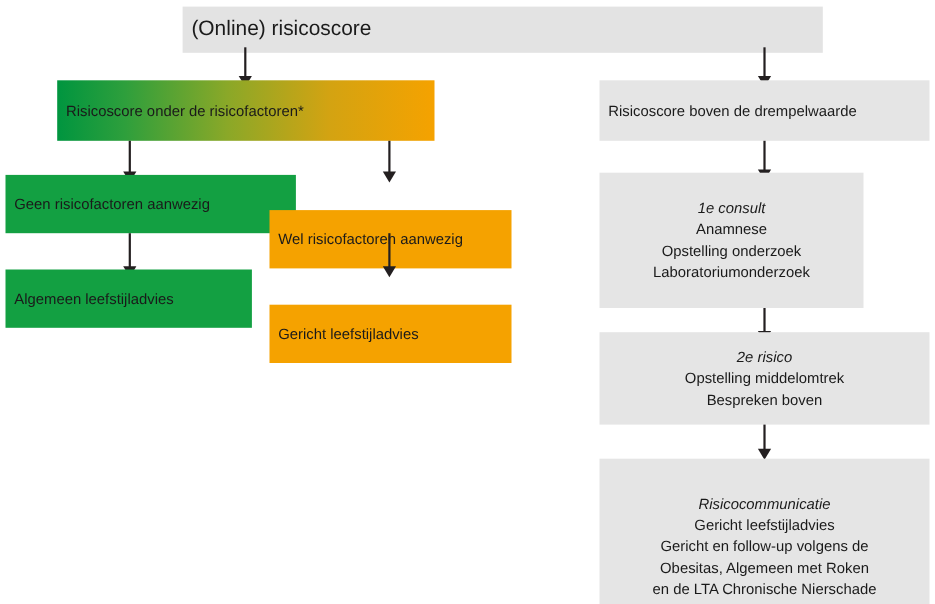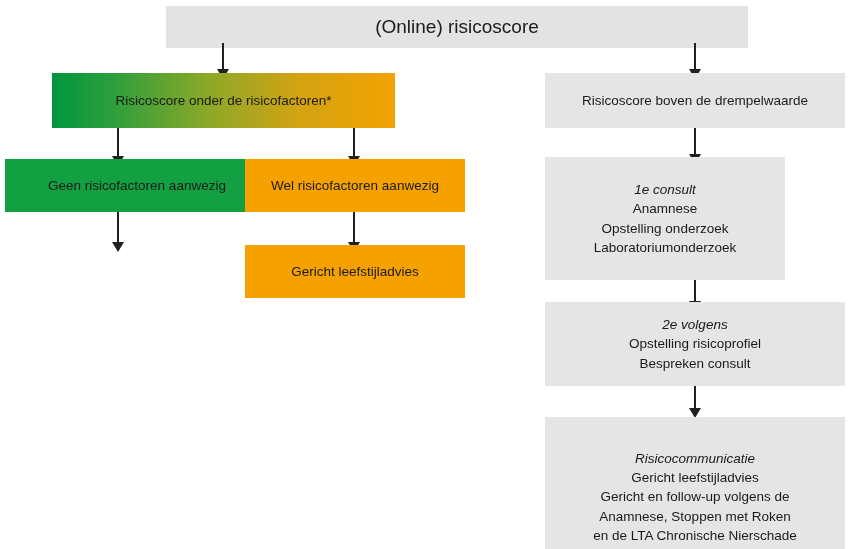--- a/index.html
+++ b/index.html
@@ -15,37 +15,37 @@
     width: 850px;
     height: 549px;
     background: #ffffff;
     overflow: hidden;
   }
   .box {
     position: absolute;
     box-sizing: border-box;
     display: flex;
     align-items: center;
-    justify-content: center;
     text-align: center;
     color: #1a1a1a;
     font-size: 13.5px;
     line-height: 1.42;
     padding: 21px 8px;
   }
   .box.title-box {
     background: #e3e3e3;
     font-size: 19px;
     color: #1b1b1b;
   }
   .box.green {
     background: #13a042;
   }
   .box.orange {
     background: #f5a200;
+    margin-top: 32px;
   }
   .box.red {
     background: #e5e5e5;
   }
   .box.gradient {
     background: linear-gradient(to right, #00953f 0%, #2e9f3c 18%, #8aa828 45%, #d3a312 72%, #f5a200 100%);
   }
   .box-lines {
     display: block;
     width: 100%;
@@ -121,20 +121,23 @@
   <div class="conn" style="left:117px; top:212px;">
     <div class="stem" style="height:33px;"></div>
     <div class="head" style="top:30px;"></div>
   </div>
 
   <div class="conn" style="left:353px; top:212px;">
     <div class="stem" style="height:33px;"></div>
     <div class="head" style="top:30px;"></div>
   </div>
 
+  <div class="box green" style="left:5px; top:245px; width:224px; height:53px;">
+    <span>Algemeen leefstijladvies</span>
+  </div>
 
   <div class="box orange" style="left:245px; top:245px; width:220px; height:53px;">
     <span>Gericht leefstijladvies</span>
   </div>
 
   <div class="box red" style="left:545px; top:73px; width:300px; height:55px;">
     <span>Risicoscore boven de drempelwaarde</span>
   </div>
 
   <div class="conn" style="left:694px; top:128px;">
@@ -151,34 +154,34 @@
     </span>
   </div>
 
   <div class="conn" style="left:694px; top:280px;">
     <div class="stem" style="height:24px;"></div>
     <div class="head" style="top:21px;"></div>
   </div>
 
   <div class="box red" style="left:545px; top:302px; width:300px; height:84px;">
     <span class="box-lines">
-      <span class="ln italic">2e volgens</span>
-      <span class="ln">Opstelling risicoprofiel</span>
-      <span class="ln">Bespreken consult</span>
+      <span class="ln italic">2e risico</span>
+      <span class="ln">Opstelling middelomtrek</span>
+      <span class="ln">Bespreken boven</span>
     </span>
   </div>
 
   <div class="conn" style="left:694px; top:386px;">
     <div class="stem" style="height:25px;"></div>
     <div class="head" style="top:22px;"></div>
   </div>
 
   <div class="box red" style="left:545px; top:417px; width:300px; height:160px;">
     <span class="box-lines">
       <span class="ln italic">Risicocommunicatie</span>
       <span class="ln">Gericht leefstijladvies</span>
       <span class="ln">Gericht en follow-up volgens de</span>
-      <span class="ln">Anamnese, Stoppen met Roken</span>
+      <span class="ln">Obesitas, Algemeen met Roken</span>
       <span class="ln">en de LTA Chronische Nierschade</span>
     </span>
   </div>
 
 </div>
 
 </body></html>

